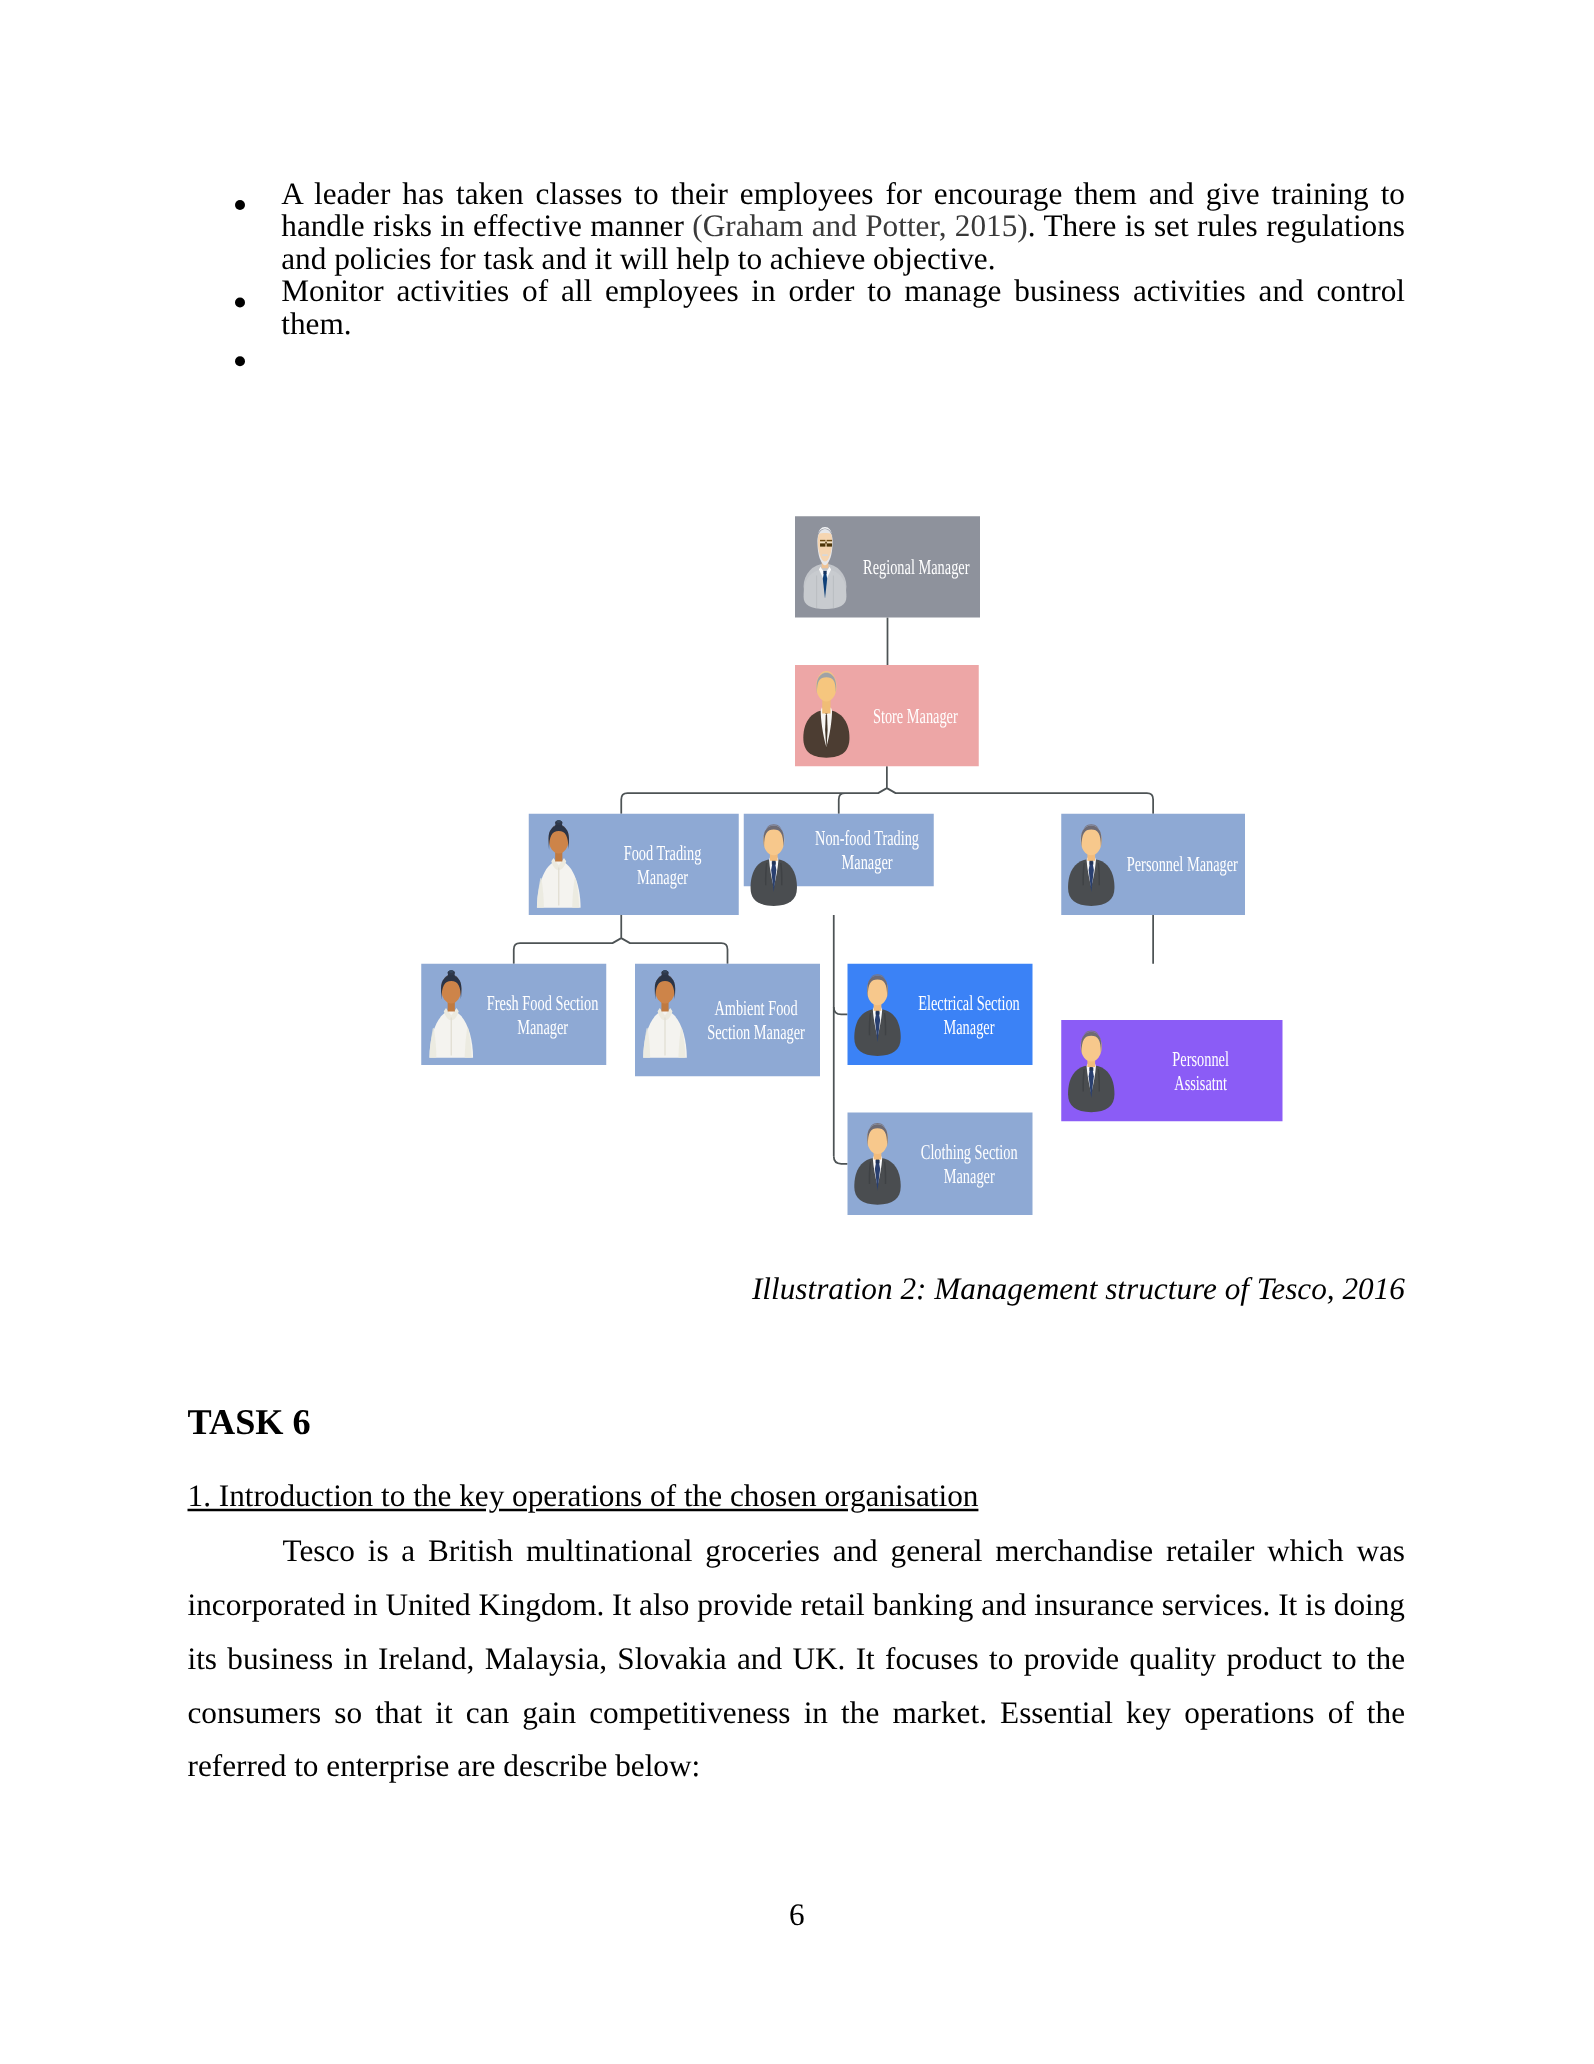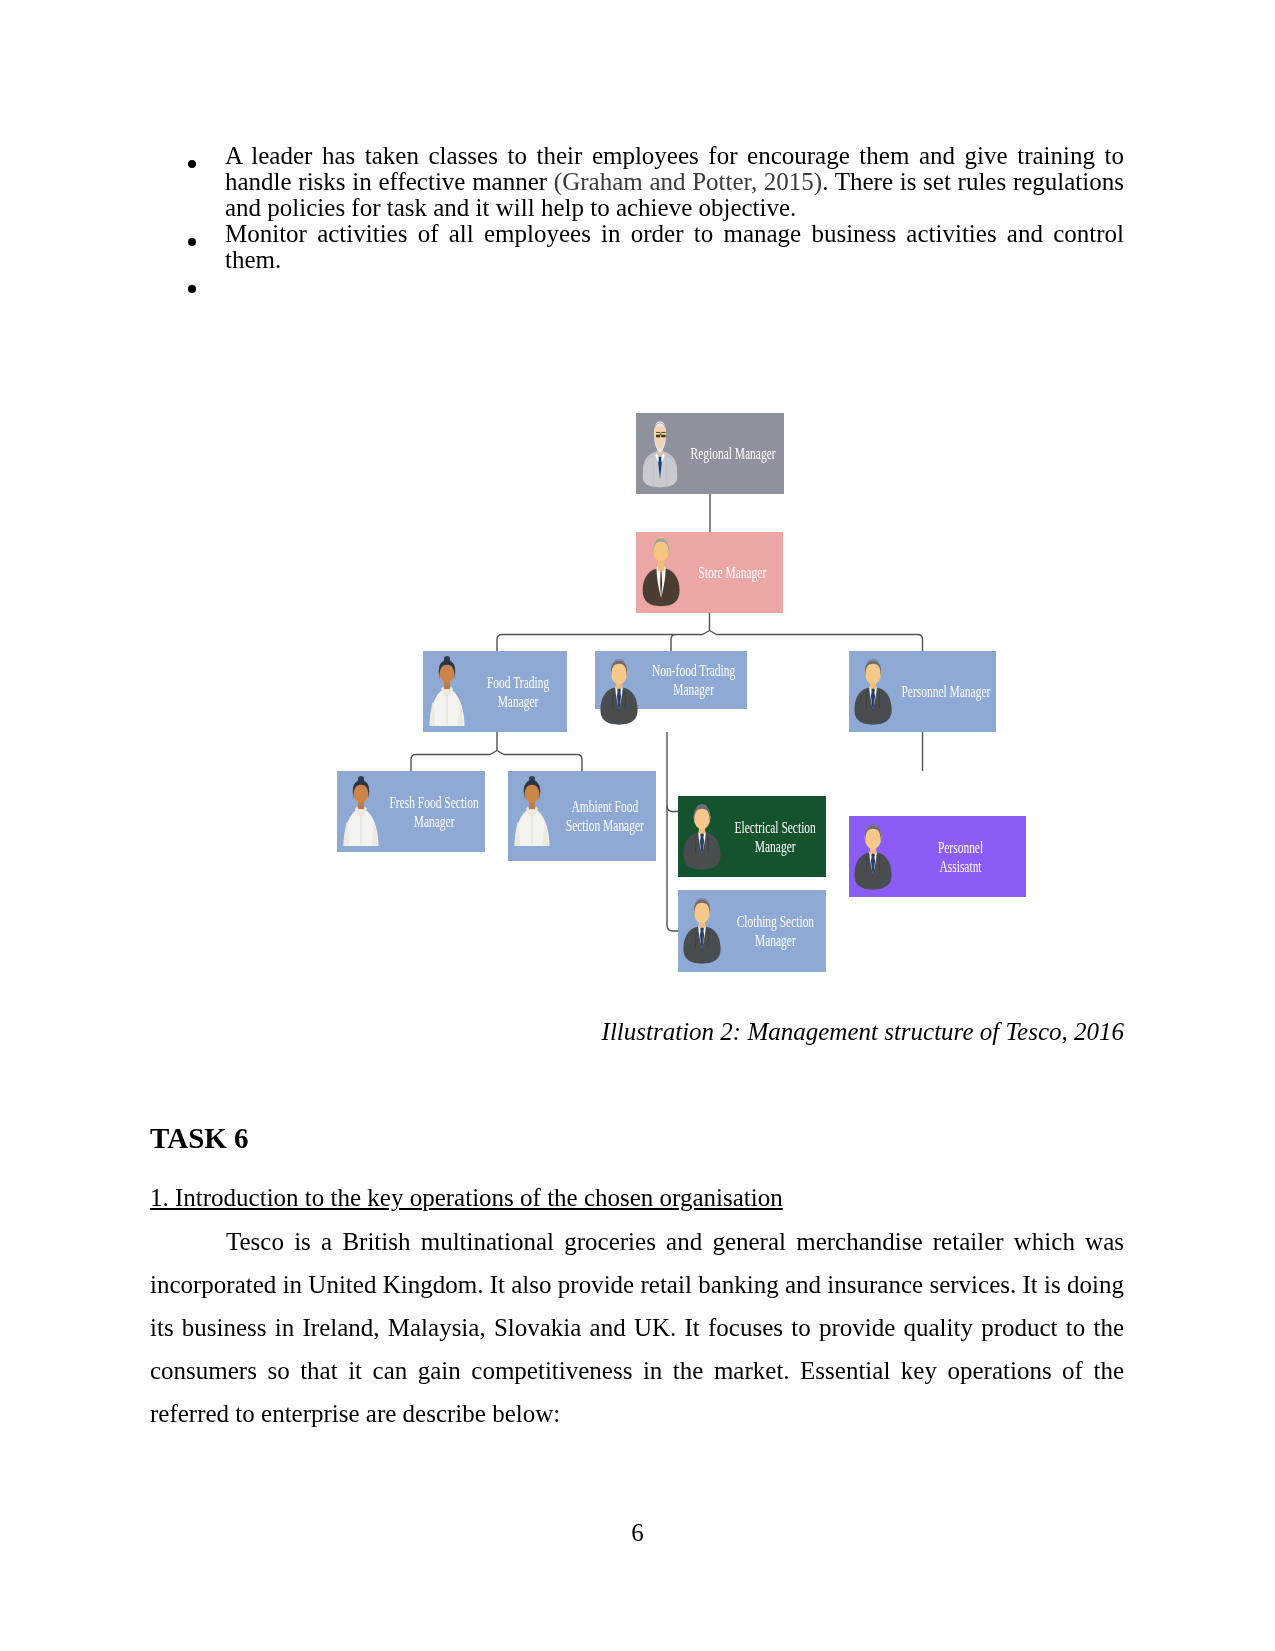--- a/index.html
+++ b/index.html
@@ -93,21 +93,21 @@
    <path d="M12.9 12 C12.9 -1.4 27.1 -1.4 27.1 12 C27.1 14.6 26.8 17 26.8 17 C26.8 7.8 24.8 5.3 20 5.3 C15.2 5.3 13.2 7.8 13.2 17 C13.2 17 12.9 14.6 12.9 12 Z" fill="#9fa2a6"></path>
    <path d="M13.3 8.6 C14.5 -0.2 25.5 -0.2 26.7 8.6 C25.4 3.8 23.2 1.9 20 1.9 C16.8 1.9 14.6 3.8 13.3 8.6 Z" fill="#b2b4b8"></path>
    </g>
           </svg></div>
         <div class="lbl">
           <div>
             <span>Store Manager</span>
           </div>
         </div>
       </div>
-      <div class="node" style="left: 423px; top: 651px; width: 144px; height: 81px; background: rgb(142, 169, 212);">
+      <div class="node" style="left: 423px; top: 651px; width: 168px; height: 81px; background: rgb(142, 169, 212);">
         <div class="av"><svg viewBox="0 0 38 70" width="100%" height="100%" preserveAspectRatio="none">
    <g>
    <path d="M3.2 65.5 C3.2 47.5 10 31 19 31 C28 31 34.8 47.5 34.8 65.5 Z" fill="#f4f3ef"></path>
    <path d="M5.6 44 C4.2 51.5 3.4 59 3.2 65.5 L8.2 65.5 C8.2 57 7.2 49 6.4 43.4 Z" fill="#eae8dd" opacity="0.8"></path>
    <path d="M31.4 44 C32.8 51.5 33.6 59 33.8 65.5 L28.8 65.5 C28.8 57 29.8 49 30.6 43.4 Z" fill="#eae8dd" opacity="0.8"></path>
    <path d="M13.6 31.4 C14.8 35.4 16.6 38 19 38 C21.4 38 23.2 35.4 24.4 31.4 L22.8 29 L19 34.4 L15.2 29 Z" fill="#eceadf"></path>
    <path d="M18.55 36 h0.9 v28 h-0.9 z" fill="#e0ddd2"></path>
    <path d="M16.4 22.5 h5.2 v9 h-5.2 z" fill="#c07a40"></path>
    <ellipse cx="19" cy="15" rx="7.3" ry="10.6" fill="#cd8449"></ellipse>
    <path d="M11.6 14.4 C11.6 1.6 26.4 1.6 26.4 14.4 C26.4 18.6 26 22.6 26 22.6 C26 12.6 23.9 9 19 9 C14.1 9 12 12.6 12 22.6 C12 22.6 11.6 18.6 11.6 14.4 Z" fill="#2b3446"></path>
@@ -208,21 +208,21 @@
    <ellipse cx="19" cy="2" rx="1.7" ry="1.1" fill="#34455c"></ellipse>
    </g>
           </svg></div>
         <div class="lbl">
           <div>
             <span>Ambient Food</span>
             <span>Section Manager</span>
           </div>
         </div>
       </div>
-      <div class="node" style="left: 678px; top: 771px; width: 148px; height: 81px; background: #14532d; margin-top: 25px;">
+      <div class="node" style="left: 678px; top: 771px; width: 148px; height: 81px; background: #3b82f6;">
         <div class="av"><svg viewBox="0 0 38 70" width="100%" height="100%" preserveAspectRatio="none">
    <g>
    <path d="M3.3 42 C5.6 33.6 11.4 29.6 19 29.6 C26.6 29.6 32.4 33.6 34.7 42 C35.6 45.3 35.8 48.4 35.8 51 C35.8 59.6 30.2 64.2 19 64.2 C7.8 64.2 2.2 59.6 2.2 51 C2.2 48.4 2.4 45.3 3.3 42 Z" fill="#4a4d50"></path>
    <path d="M15.6 30.2 C16 36 17.2 43 19 50.5 C20.8 43 22 36 22.4 30.2 L21.7 28.3 L19 33.1 L16.3 28.3 Z" fill="#fafafa"></path>
    <path d="M13.4 32.4 C12.7 37.4 12.5 43.5 12.7 49 L13.7 49 C13.6 43.5 13.9 37.6 14.4 32.6 Z" fill="#3f4245"></path>
    <path d="M24.6 32.4 C25.3 37.4 25.5 43.5 25.3 49 L24.3 49 C24.4 43.5 24.1 37.6 23.6 32.6 Z" fill="#3f4245"></path>
    <path d="M17.9 33.4 L20.1 33.4 L20.9 37.8 L19 54 L17.1 37.8 Z" fill="#293f6f"></path>
    <rect x="17.6" y="31.3" width="2.9" height="2.5" fill="#223458"></rect>
    <path d="M16.2 22 h5.6 v9 h-5.6 z" fill="#f2bc7c"></path>
    <ellipse cx="19" cy="16" rx="7.6" ry="10.9" fill="#f7c88c"></ellipse>

